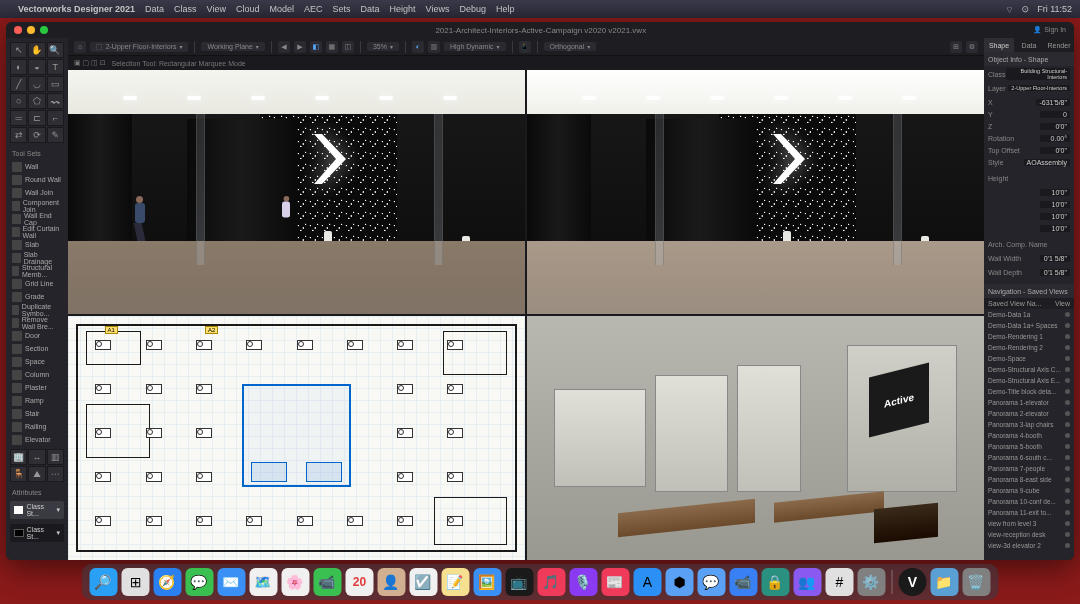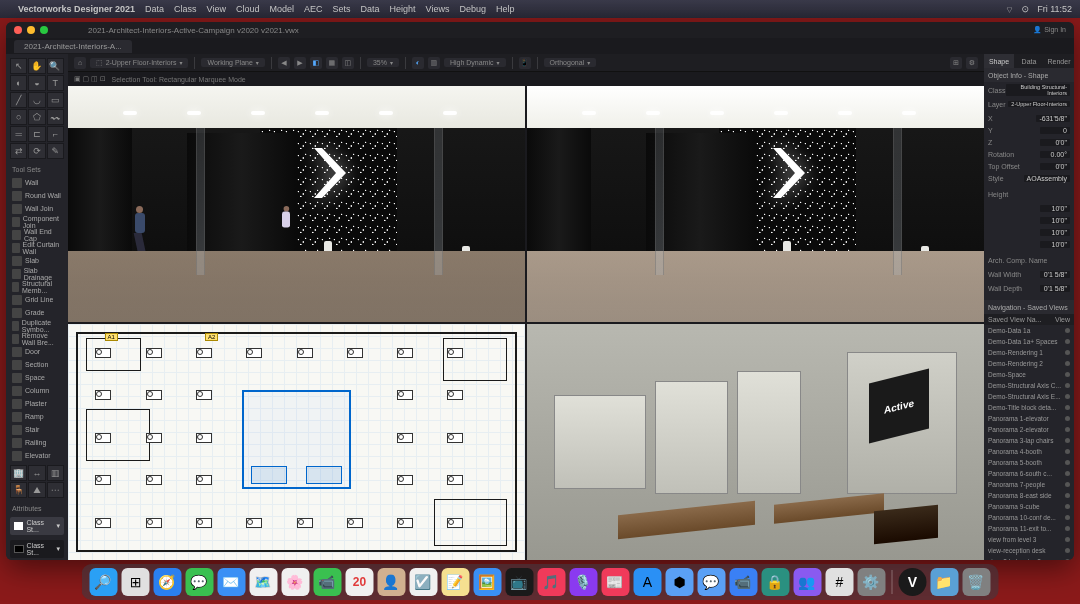--- a/index.html
+++ b/index.html
@@ -12,21 +12,21 @@
 .menubar .menu-item { margin-right:10px; cursor:pointer; }
 .menubar .spacer { flex:1; }
 .menubar .right-item { margin-left:8px; }
 
 
 .app-window { position:absolute; left:6px; top:22px; right:6px; bottom:44px; background:#2a2a2e; border-radius:6px; display:flex; flex-direction:column; overflow:hidden; box-shadow:0 8px 30px rgba(0,0,0,.5); }
 .titlebar { height:16px; background:#1e1e22; display:flex; align-items:center; padding:0 8px; }
 .traffic { display:flex; gap:5px; }
 .traffic span { width:8px; height:8px; border-radius:50%; }
 .traffic .r{background:#ff5f57;} .traffic .y{background:#febc2e;} .traffic .g{background:#28c840;}
-.titlebar .title { flex:1; text-align:left; color:#888; font-size:8px;margin-left:40px; }
+.titlebar .title { flex:1; text-align:center; color:#888; font-size:8px; }
 
 .doc-tabs { height:16px; background:#1a1a1e; display:flex; align-items:center; padding:0 8px; }
 .doc-tab { background:#2a2a30; color:#999; font-size:8px; padding:2px 10px; border-radius:3px 3px 0 0; }
 
 
 .app-body { flex:1; display:flex; min-height:0; }
 
 
 .left-palette { width:62px; background:#24242a; padding:4px; display:flex; flex-direction:column; gap:1px; }
 .tool-grid { display:grid; grid-template-columns:repeat(3,1fr); gap:1px; }
@@ -143,23 +143,20 @@
 
 <div class="app-window">
   <div class="titlebar">
     <div class="traffic">
       <span class="r"></span>
       <span class="y"></span>
       <span class="g"></span>
     </div>
     <div class="title">2021-Architect-Interiors-Active-Campaign v2020 v2021.vwx</div>
     <span style="color:#888;font-size:7px;">👤 Sign In</span>
-  </div>
-  <div class="doc-tabs">
-    <span class="doc-tab">2021-Architect-Interiors-A...</span>
   </div>
 
   <div class="app-body">
 
     <div class="left-palette">
       <div class="tool-grid">
         <div class="tool">↖</div>
         <div class="tool">✋</div>
         <div class="tool">🔍</div>
         <div class="tool">◐</div>

